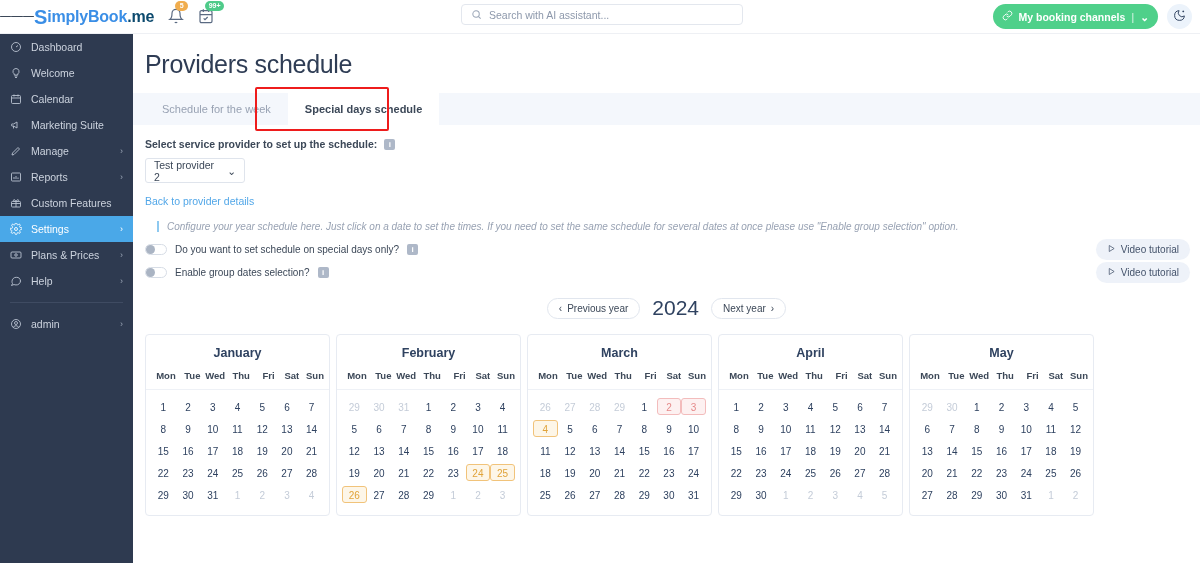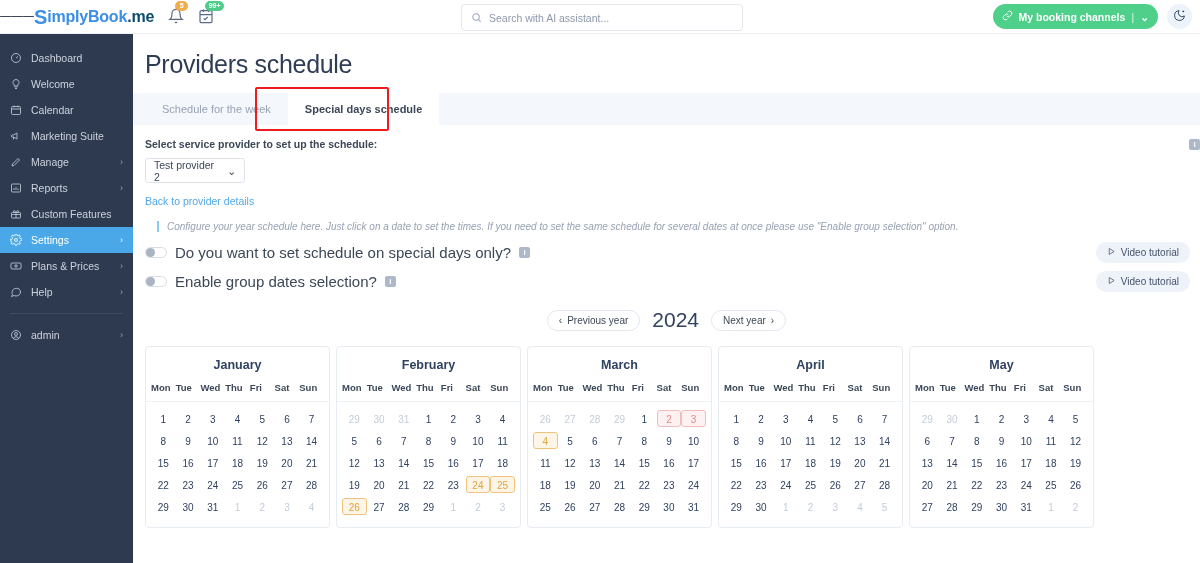--- a/index.html
+++ b/index.html
@@ -27,21 +27,21 @@
   .hdr-icon { position:relative; width:18px; height:18px; color:#5a6a82; }
   .badge {
     position:absolute; top:-7px; left:7px; font-size:7px; color:#fff;
     border-radius:8px; padding:1px 3.5px; line-height:8px; font-weight:bold;
     min-width:13px; text-align:center;
   }
   .badge.orange { background:#f0ad4e; }
   .badge.green  { background:#4fcb8a; }
   .search-wrap { position:absolute; left:461px; top:4px; width:282px; }
   .search-box {
-    width:100%; height:27px; border:1px solid #e3e7ee; border-radius:4px;
+    width:100%; height:21px; border:1px solid #e3e7ee; border-radius:4px;
     background:#fff; display:flex; align-items:center; padding:0 9px; gap:7px;
   }
   .search-box input {
     border:none; outline:none; font-size:10.5px; color:#3c4858; width:100%;
     font-family:"Liberation Sans", sans-serif; background:transparent;
   }
   .search-box input::placeholder { color:#8d98ab; }
   .topbar-right { position:absolute; right:8px; display:flex; align-items:center; gap:9px; }
   .booking-btn {
     background:#4fd08a; color:#fff; border-radius:14px; height:25px;
@@ -51,21 +51,21 @@
   .booking-btn .divider { opacity:.55; margin:0 1px; }
   .moon-btn {
     width:25px; height:25px; border-radius:50%; background:#ecf3fb;
     display:flex; align-items:center; justify-content:center; color:#2f4260; cursor:pointer;
   }
 
   
   .body { display:flex; flex:1; min-height:0; }
 
   
-  .sidebar { width:133px; background:#2e3a50; color:#cdd4df; padding-top:11px; flex-shrink:0; }
+  .sidebar { width:133px; background:#2e3a50; color:#cdd4df; padding-top:0; flex-shrink:0; }
   .nav-item {
     display:flex; align-items:center; height:26px; padding:0 10px;
     font-size:10.5px; color:#ccd3de; cursor:pointer; position:relative;
   }
   .nav-item .ic { width:16px; display:flex; align-items:center; color:#b9c2d0; flex-shrink:0; }
   .nav-item .lbl { margin-left:5px; white-space:nowrap; }
   .nav-item .chev { position:absolute; right:10px; font-size:9px; color:#9aa5b6; }
   .nav-item.active { background:#4aa8e8; color:#fff; }
   .nav-item.active .ic, .nav-item.active .chev { color:#fff; }
   .nav-sep { height:1px; background:#3f4b62; margin:8px 10px; }
@@ -82,21 +82,21 @@
     display:flex; align-items:center; padding:0 17px; font-size:11px; color:#98a2b3; cursor:pointer;
     margin-left:12px;
   }
   .tab:not(:first-child){ margin-left:0; }
   .tab.active { background:#fff; color:#3c4858; font-weight:bold; }
   .tab-highlight {
     position:absolute; left:122px; top:-6px; width:134px; height:44px;
     border:2px solid #ee1c1c; border-radius:2px; pointer-events:none;
   }
 
-  .sel-label { font-size:10.5px; color:#3c4858; margin:13px 0 8px 12px; display:flex; align-items:center; gap:7px; font-weight:bold;justify-content:space-between;}
+  .sel-label { font-size:10.5px; color:#3c4858; margin:13px 0 8px 12px; display:flex; align-items:center; gap:7px; font-weight:bold;}
   .info-ic {
     width:11px; height:11px; background:#aeb8c8; border-radius:2px; color:#fff;
     font-size:8px; display:inline-flex; align-items:center; justify-content:center;
     font-weight:bold; font-style:normal; cursor:pointer;
   }
   .provider-select {
     margin:8px 0 0 12px; width:100px; height:25px; border:1px solid #dfe4ec; border-radius:3px;
     display:flex; align-items:center; justify-content:space-between; padding:0 8px;
     font-size:10.5px; color:#3c4858; cursor:pointer;gap:8px;
   }
@@ -106,42 +106,42 @@
     margin:14px 0 0 24px; border-left:2px solid #8ec9f0; padding-left:8px;
     font-size:10px; color:#98a2b3; font-style:italic;
   }
 
   .toggle-row { display:flex; align-items:center; margin:12px 0 0 12px; gap:8px; position:relative; }
   .toggle {
     width:22px; height:11px; border-radius:6px; background:#fff; border:1px solid #d7dde6;
     position:relative; cursor:pointer; flex-shrink:0;
   }
   .toggle .knob { position:absolute; width:9px; height:9px; border-radius:50%; background:#aab4c3; top:0px; left:0px; }
-  .toggle-label { font-size:15px; color:#3c4858; }
+  .toggle-label { font-size:10px; color:#3c4858; }
   .video-btn {
     position:absolute; right:10px; background:#eef2f9; border-radius:13px; height:21px;
     display:flex; align-items:center; gap:5px; padding:0 11px; font-size:10px; color:#44536b; cursor:pointer;
   }
 
   .year-nav { display:flex; align-items:center; justify-content:center; gap:12px; margin-top:18px; }
   .year-btn {
     border:1px solid #e1e6ee; border-radius:13px; height:21px; display:flex; align-items:center;
     gap:5px; padding:0 11px; font-size:10px; color:#3c4858; background:#fff; cursor:pointer;
   }
   .year-label { font-size:21px; color:#2f4260; font-weight:normal; }
 
   
   .cal-row { display:flex; gap:6px; padding:14px 12px 0 12px; }
   .cal-card {
     width:185px; border:1px solid #e7ebf2; border-radius:4px; background:#fff;
     overflow:hidden; flex-shrink:0;
   }
   .cal-title { text-align:center; font-size:12.5px; color:#2f4260; font-weight:bold; padding:11px 0 0 0; }
   .cal-dows { display:grid; grid-template-columns:repeat(7,1fr); padding:10px 5px 8px 5px; border-bottom:1px solid #eef1f6; }
-  .cal-dows div { text-align:left; font-size:9.5px; color:#3c4858; font-weight:bold; }
+  .cal-dows div { text-align:right; font-size:9.5px; color:#3c4858; font-weight:bold; }
   .cal-grid { display:grid; grid-template-columns:repeat(7,1fr); padding:8px 5px 12px 5px; row-gap:5px; }
   .cal-grid .d {
     text-align:center; font-size:10px; color:#2f4260; height:17px; line-height:17px;
     cursor:pointer; border-radius:3px; border:1px solid transparent;
   }
   .cal-grid .d.out { color:#c4ccd8; cursor:default; }
   .cal-grid .d.hl-amber { color:#e0a33a; border:1px solid #f1c37a; background:#fdf6e8; }
   .cal-grid .d.hl-red { color:#e58a8a; border:1px solid #f3bcbc; background:#fdf1f1; }
 </style>
 </head>

